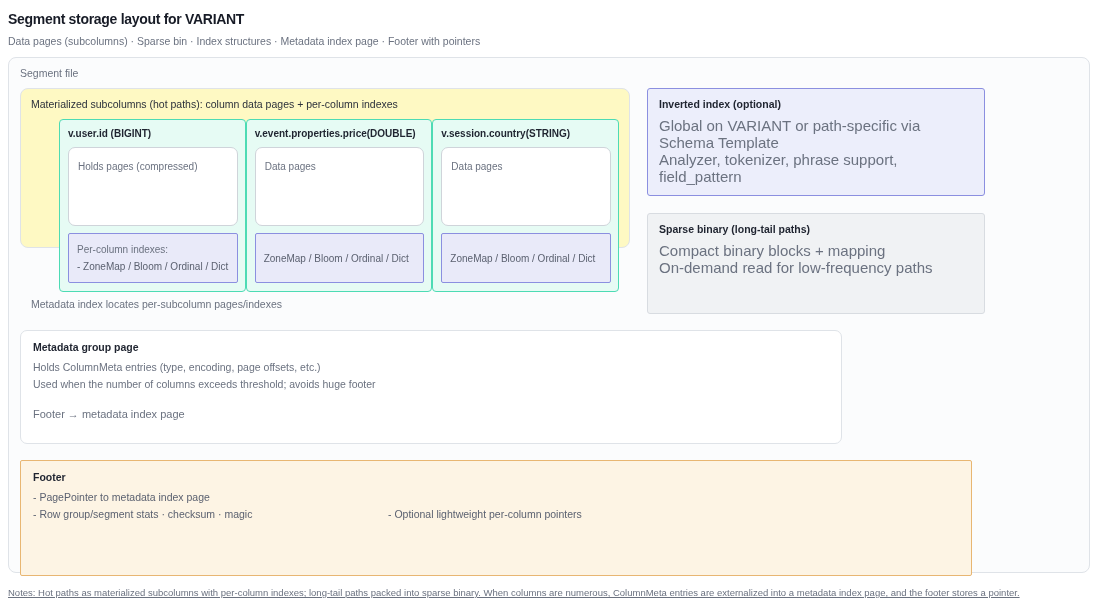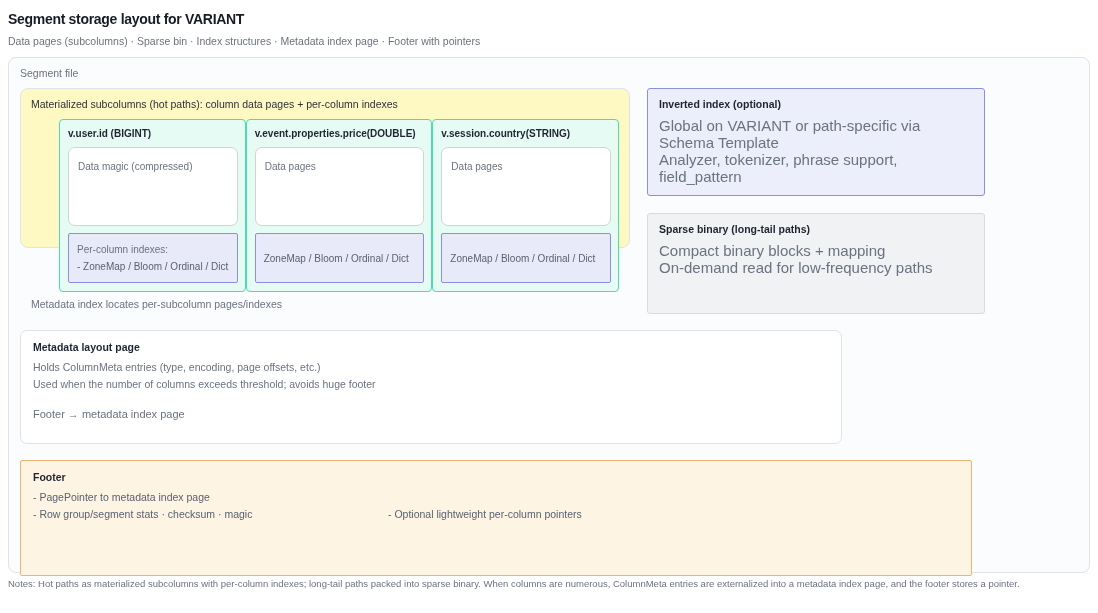--- a/index.html
+++ b/index.html
@@ -235,25 +235,26 @@
   .footer-split {
     display: flex;
     gap: 20px;
   }
   .footer-split .left { width: 335px; }
 
   
   .notes {
     position: absolute;
     left: 8px;
-    bottom: 23px;
+    bottom: 14px;
     font-size: 9.5px;
     color: #6b7280;
     line-height: 12px;
     white-space: nowrap;
+    text-decoration: underline;
   }
 </style>
 </head>
 <body>
 
 <div class="page">
 
   <h1 class="page-title">Segment storage layout for VARIANT</h1>
   <div class="page-subtitle">Data pages (subcolumns) · Sparse bin · Index structures · Metadata index page · Footer with pointers</div>
 
@@ -263,21 +264,21 @@
     <div class="top-row">
 
       <div class="subcolumns-box">
         <div class="subcolumns-title">Materialized subcolumns (hot paths): column data pages + per-column indexes</div>
 
         <div class="columns-row">
 
           <div class="col-card">
             <div class="col-card-title">v.user.id (BIGINT)</div>
             <div class="data-pages-box">
-              <span>Data magic (compressed)</span>
+              <span>Holds pages (compressed)</span>
             </div>
             <div class="index-box multi">
               <div class="index-line">Per-column indexes:</div>
               <div class="index-line">- ZoneMap / Bloom / Ordinal / Dict</div>
             </div>
           </div>
 
           <div class="col-card">
             <div class="col-card-title">v.event.properties.price(DOUBLE)</div>
             <div class="data-pages-box">
@@ -314,21 +315,21 @@
         <div class="side-card sparse">
           <div class="side-card-title">Sparse binary (long-tail paths)</div>
           <div class="side-card-line">Compact binary blocks + mapping</div>
           <div class="side-card-line">On-demand read for low-frequency paths</div>
         </div>
 
       </div>
     </div>
 
     <div class="meta-page">
-      <div class="meta-title">Metadata layout page</div>
+      <div class="meta-title">Metadata group page</div>
       <div class="meta-line">Holds ColumnMeta entries (type, encoding, page offsets, etc.)</div>
       <div class="meta-line">Used when the number of columns exceeds threshold; avoids huge footer</div>
       <div class="meta-arrow">Footer → metadata index page</div>
     </div>
 
     <div class="footer-box">
       <div class="footer-title">Footer</div>
       <div class="footer-line">- PagePointer to metadata index page</div>
       <div class="footer-split">
         <div class="footer-line left">- Row group/segment stats · checksum · magic</div>

